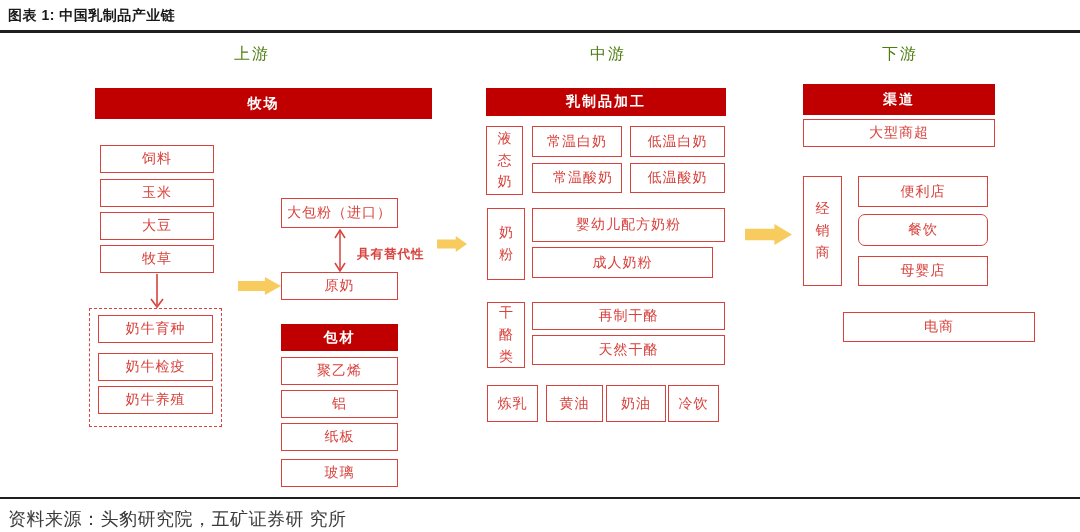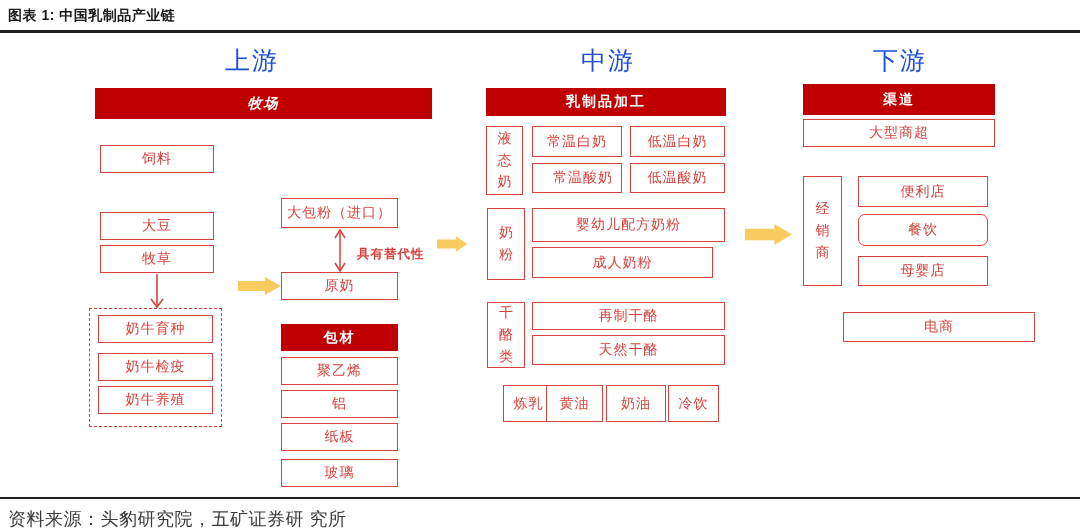--- a/index.html
+++ b/index.html
@@ -8,21 +8,21 @@
     --yellow:#f8cb5f;
     --ink:#1a1a1a;
   }
   *{margin:0;padding:0;box-sizing:border-box;}
   html,body{background:#fff;}
   body{font-family:"Liberation Sans","DejaVu Sans",sans-serif;}
   .stage{position:relative;width:1080px;height:532px;background:#fff;overflow:hidden;}
   .abs{position:absolute;}
   .fig-title{font-size:14px;font-weight:bold;color:var(--ink);letter-spacing:.5px;}
   .rule{background:#1f1f1f;}
-  .col-header{font-size:25px;font-weight:500;color:#1d4ed8;text-align:center;letter-spacing:2px;}
+  .col-header{font-size:16px;font-weight:500;color:#4d7c0f;text-align:center;letter-spacing:2px;}
   .banner{background:var(--dark-red);color:#fff;font-size:14px;font-weight:bold;
           display:flex;align-items:center;justify-content:center;letter-spacing:2px;}
   .box{border:1.5px solid var(--red);color:var(--red);background:#fff;font-size:14px;
        display:flex;align-items:center;justify-content:center;letter-spacing:1px;}
   .dashed{border:1.6px dashed var(--red);background:#fff;}
   .vbox span{display:inline-block;width:1.1em;word-break:break-all;line-height:1.55;
              text-align:center;letter-spacing:0;}
   .note{font-size:12.5px;font-weight:bold;color:var(--red);letter-spacing:1px;}
   .src{font-size:18px;color:#3a3a3a;letter-spacing:.5px;}
   svg{display:block;}
@@ -32,23 +32,24 @@
 
 <div class="stage">
 
   <div class="abs fig-title" style="left:8px;top:7px;">图表 1: 中国乳制品产业链</div>
   <div class="abs rule" style="left:0;top:30px;width:1080px;height:3px;"></div>
 
   <div class="abs col-header" style="left:197px;top:44px;width:110px;">上游</div>
   <div class="abs col-header" style="left:553px;top:44px;width:110px;">中游</div>
   <div class="abs col-header" style="left:845px;top:44px;width:110px;">下游</div>
 
-  <div class="abs banner" style="left:95px;top:88px;width:337px;height:31px;font-style:italic;">牧场</div>
+  <div class="abs banner" style="left:95px;top:88px;width:337px;height:31px;">牧场</div>
 
   <div class="abs box" style="left:100px;top:145px;width:114px;height:28px;">饲料</div>
+  <div class="abs box" style="left:100px;top:179px;width:114px;height:28px;">玉米</div>
   <div class="abs box" style="left:100px;top:212px;width:114px;height:28px;">大豆</div>
   <div class="abs box" style="left:100px;top:245px;width:114px;height:28px;">牧草</div>
 
   <svg class="abs" style="left:148px;top:274px;color:var(--red);" width="18" height="34" viewBox="0 0 18 34">
     <line x1="9" y1="0" x2="9" y2="31" stroke="currentColor" stroke-width="1.6"></line>
     <polyline points="3,25 9,33 15,25" fill="none" stroke="currentColor" stroke-width="1.6"></polyline>
   </svg>
 
   <div class="abs dashed" style="left:89px;top:308px;width:133px;height:119px;"></div>
   <div class="abs box" style="left:98px;top:315px;width:115px;height:28px;">奶牛育种</div>
@@ -97,21 +98,21 @@
     </div>
   <div class="abs box" style="left:532px;top:208px;width:193px;height:34px;">婴幼儿配方奶粉</div>
   <div class="abs box" style="left:532px;top:247px;width:181px;height:31px;">成人奶粉</div>
 
   <div class="abs box vbox" style="left:487px;top:302px;width:38px;height:66px;">
       <span>干酪类</span>
     </div>
   <div class="abs box" style="left:532px;top:302px;width:193px;height:28px;">再制干酪</div>
   <div class="abs box" style="left:532px;top:335px;width:193px;height:30px;">天然干酪</div>
 
-  <div class="abs box" style="left:487px;top:385px;width:51px;height:37px;margin-left:16px;">炼乳</div>
+  <div class="abs box" style="left:487px;top:385px;width:51px;height:37px;">炼乳</div>
   <div class="abs box" style="left:546px;top:385px;width:57px;height:37px;">黄油</div>
   <div class="abs box" style="left:606px;top:385px;width:60px;height:37px;">奶油</div>
   <div class="abs box" style="left:668px;top:385px;width:51px;height:37px;">冷饮</div>
 
   <div class="abs banner" style="left:803px;top:84px;width:192px;height:31px;">渠道</div>
   <div class="abs box" style="left:803px;top:119px;width:192px;height:28px;">大型商超</div>
 
   <div class="abs box vbox" style="left:803px;top:176px;width:39px;height:110px;">
       <span>经销商</span>
     </div>

